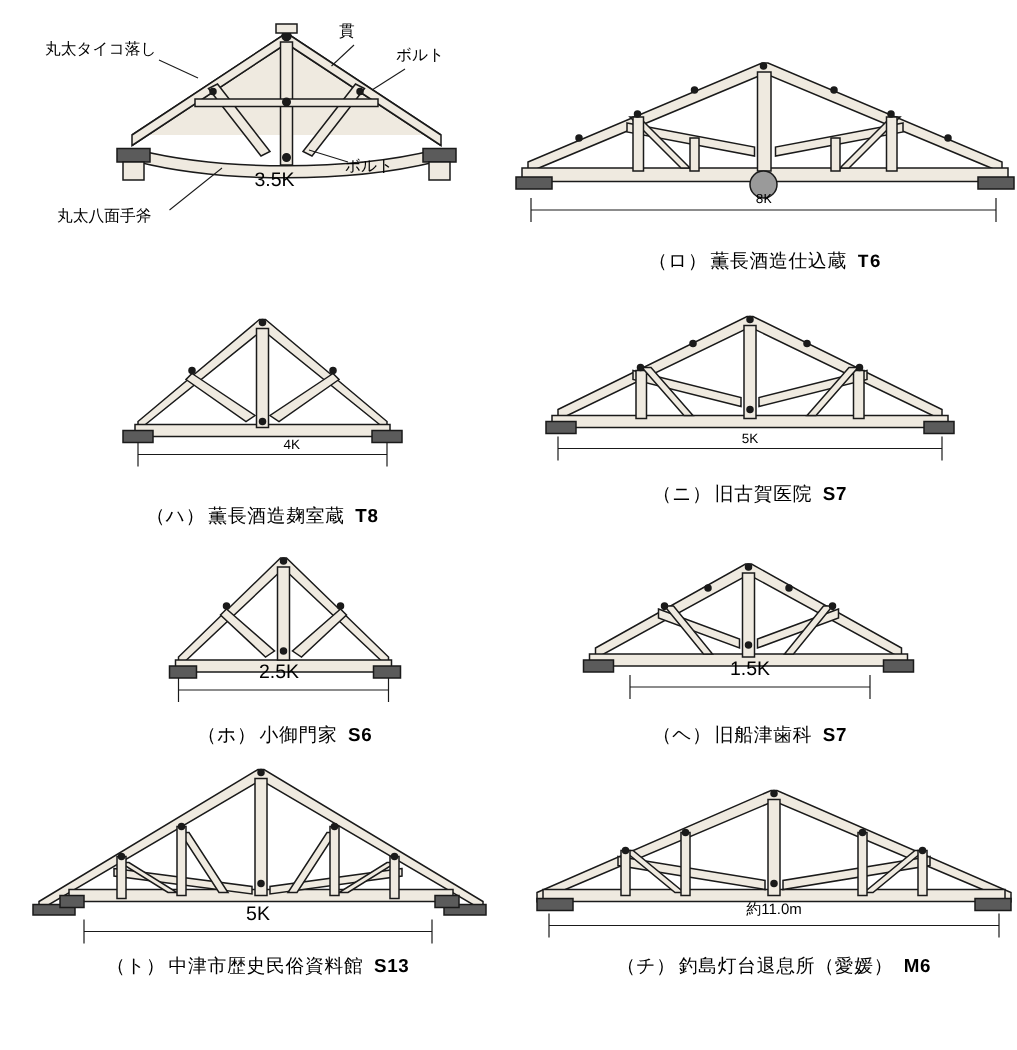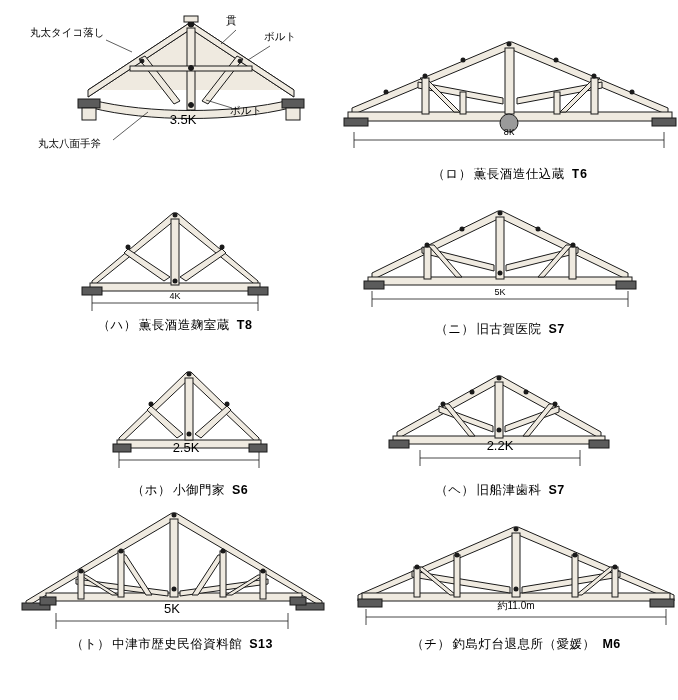--- a/index.html
+++ b/index.html
@@ -150,23 +150,23 @@
           <rect x="42" y="92" width="20" height="8" fill="#5b5b5b"></rect>
           <rect x="208" y="92" width="20" height="8" fill="#5b5b5b"></rect>
           <circle cx="135" cy="20" r="2.5" fill="#1a1a1a" stroke="none"></circle>
           <circle cx="88" cy="52" r="2.5" fill="#1a1a1a" stroke="none"></circle>
           <circle cx="182" cy="52" r="2.5" fill="#1a1a1a" stroke="none"></circle>
           <circle cx="135" cy="86" r="2.5" fill="#1a1a1a" stroke="none"></circle>
           <path d="M52,108 L218,108" stroke-width=".8" fill="none"></path>
           <path d="M52,100 L52,116 M218,100 L218,116" stroke-width=".8" fill="none"></path>
         </g>
       </svg>
-      <div class="dimlabel" style="left:110px;top:96px;width:50px;font-size:9px;">4K</div>
-    </div>
-    <div class="caption" style="margin-top:4px;">
+      <div class="dimlabel" style="left:110px;top:96px;width:50px;font-size:9px;text-align:right;">4K</div>
+    </div>
+    <div class="caption" style="margin-top:23px;">
       <span class="lbl">（ハ）</span><span>薫長酒造麹室蔵</span><span class="code">T8</span>
     </div>
   </div>
 
   <div class="cell" style="left:350px;top:195px;width:300px;height:140px;">
     <div class="fig" style="width:300px;height:118px;">
       <svg width="300" height="118" viewBox="0 0 300 118">
         <g stroke="#1a1a1a" fill="#efeae0" stroke-width="1">
           <polygon points="22,78 148,16 152,16 278,78 278,85 150,23 22,85"></polygon>
           <rect x="18" y="82" width="264" height="8"></rect>
@@ -238,21 +238,21 @@
           <circle cx="124" cy="18" r="2.5" fill="#1a1a1a" stroke="none"></circle>
           <circle cx="68" cy="44" r="2.5" fill="#1a1a1a" stroke="none"></circle>
           <circle cx="180" cy="44" r="2.5" fill="#1a1a1a" stroke="none"></circle>
           <circle cx="97" cy="32" r="2.5" fill="#1a1a1a" stroke="none"></circle>
           <circle cx="151" cy="32" r="2.5" fill="#1a1a1a" stroke="none"></circle>
           <circle cx="124" cy="70" r="2.5" fill="#1a1a1a" stroke="none"></circle>
           <path d="M45,98 L205,98" stroke-width=".8" fill="none"></path>
           <path d="M45,90 L45,106 M205,90 L205,106" stroke-width=".8" fill="none"></path>
         </g>
       </svg>
-      <div class="dimlabel" style="left:95px;top:78px;width:60px;font-size:13px;">2.2K</div>
+      <div class="dimlabel" style="left:95px;top:78px;width:60px;font-size:13px;">1.5K</div>
     </div>
     <div class="caption" style="margin-top:10px;">
       <span class="lbl">（ヘ）</span><span>旧船津歯科</span><span class="code">S7</span>
     </div>
   </div>
 
   <div class="cell" style="left:12px;top:505px;width:320px;height:160px;">
     <div class="fig" style="width:320px;height:125px;">
       <svg width="320" height="125" viewBox="0 0 320 125">
         <g stroke="#1a1a1a" fill="#efeae0" stroke-width="1">

